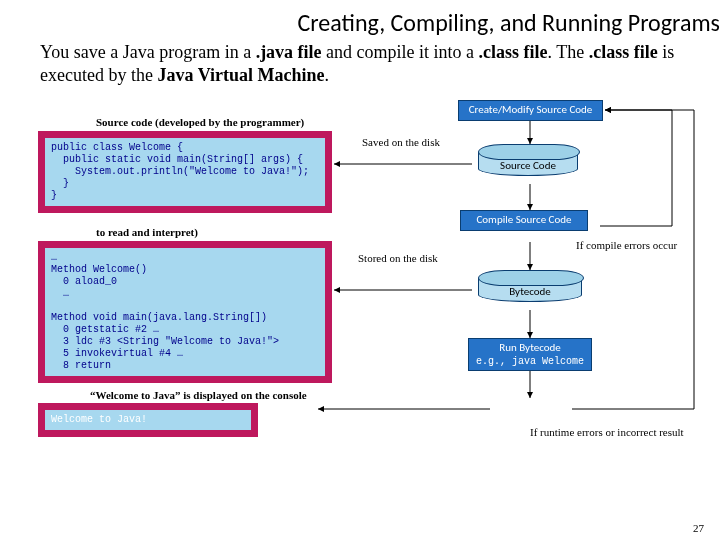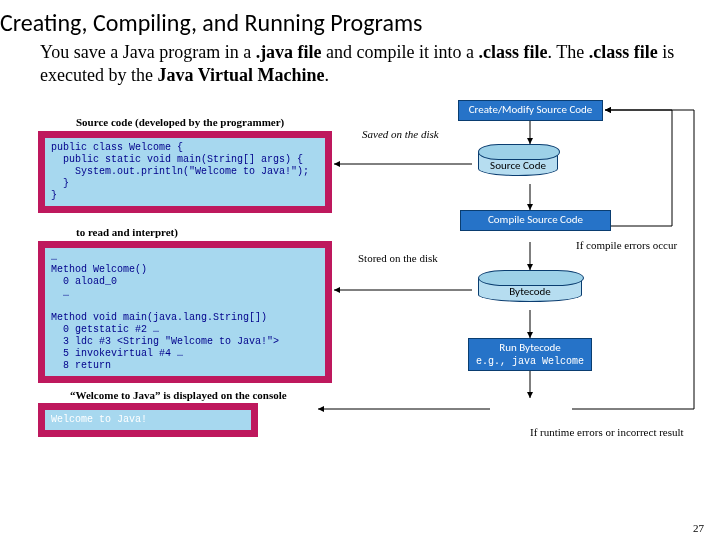--- a/index.html
+++ b/index.html
@@ -6,21 +6,21 @@
     margin: 0;
     padding: 0;
     width: 720px;
     height: 540px;
     font-family: Calibri, Arial, sans-serif;
     background: white;
     position: relative;
     overflow: hidden;
   }
   .title {
-    text-align: left;
+    text-align: right;
     font-size: 24px;
     margin: 8px 0 4px 0;
     font-weight: normal;
   }
   .intro {
     font-family: "Times New Roman", serif;
     font-size: 18px;
     margin: 2px 32px 6px 40px;
     line-height: 1.25;
   }
@@ -97,20 +97,21 @@
     white-space: pre;
     line-height: 1.2;
     box-sizing: border-box;
   }
   .caption {
     position: absolute;
     font-family: "Times New Roman", serif;
     font-size: 11px;
     font-weight: bold;
     color: #000;
+    margin-left: 20px;
   }
   .note {
     position: absolute;
     font-family: "Times New Roman", serif;
     font-size: 11px;
     color: #000;
   }
   .pagenum {
     position: absolute;
     bottom: 6px;
@@ -155,26 +156,26 @@
 
     <line x1="490" y1="317" x2="318" y2="317" stroke="#000" stroke-width="1" marker-end="url(#ah)"></line>
 
     <path d="M 600 134 L 672 134 L 672 18 L 605 18" fill="none" stroke="#000" stroke-width="1" marker-end="url(#ah)"></path>
 
     <path d="M 572 317 L 694 317 L 694 18 L 605 18" fill="none" stroke="#000" stroke-width="1" marker-end="url(#ah)"></path>
   </svg>
 
   <div class="box" style="left:458px; top:8px; width:145px;">Create/Modify Source Code</div>
 
-  <div class="cyl" style="left:478px; top:52px; width:80px;">
+  <div class="cyl" style="left:478px; top:52px; width:100px;">
     <div class="lid"></div>
     <div class="body">Source Code</div>
   </div>
 
-  <div class="box" style="left:460px; top:118px; width:151px;">
+  <div class="box" style="left:460px; top:118px; width:128px;">
     <span>Compile Source Code</span><br>
   </div>
 
   <div class="cyl" style="left:478px; top:178px; width:104px;">
     <div class="lid"></div>
     <div class="body">Bytecode</div>
   </div>
 
   <div class="box" style="left:468px; top:246px; width:124px;">
     <span>Run Bytecode</span><br>
@@ -200,20 +201,20 @@
 
 Method void main(java.lang.String[])
   0 getstatic #2 …
   3 ldc #3 &lt;String "Welcome to Java!"&gt;
   5 invokevirtual #4 …
   8 return</div>
 
   <div class="caption" style="left:70px; top:297px;">“Welcome to Java” is displayed on the console</div>
   <div class="codeblock" style="left:38px; top:311px; width:220px; color:#fff;">Welcome to Java!</div>
 
-  <div class="note" style="left:362px; top:36px;font-style:italic;">Saved on the disk</div>
+  <div class="note" style="left:362px; top:44px;">Saved on the disk</div>
   <div class="note" style="left:358px; top:160px;">Stored on the disk</div>
   <div class="note" style="left:576px; top:147px;">If compile errors occur</div>
   <div class="note" style="left:530px; top:334px;">If runtime errors or incorrect result</div>
 
 </div>
 
 <div class="pagenum">27</div>
 
 </body></html>

